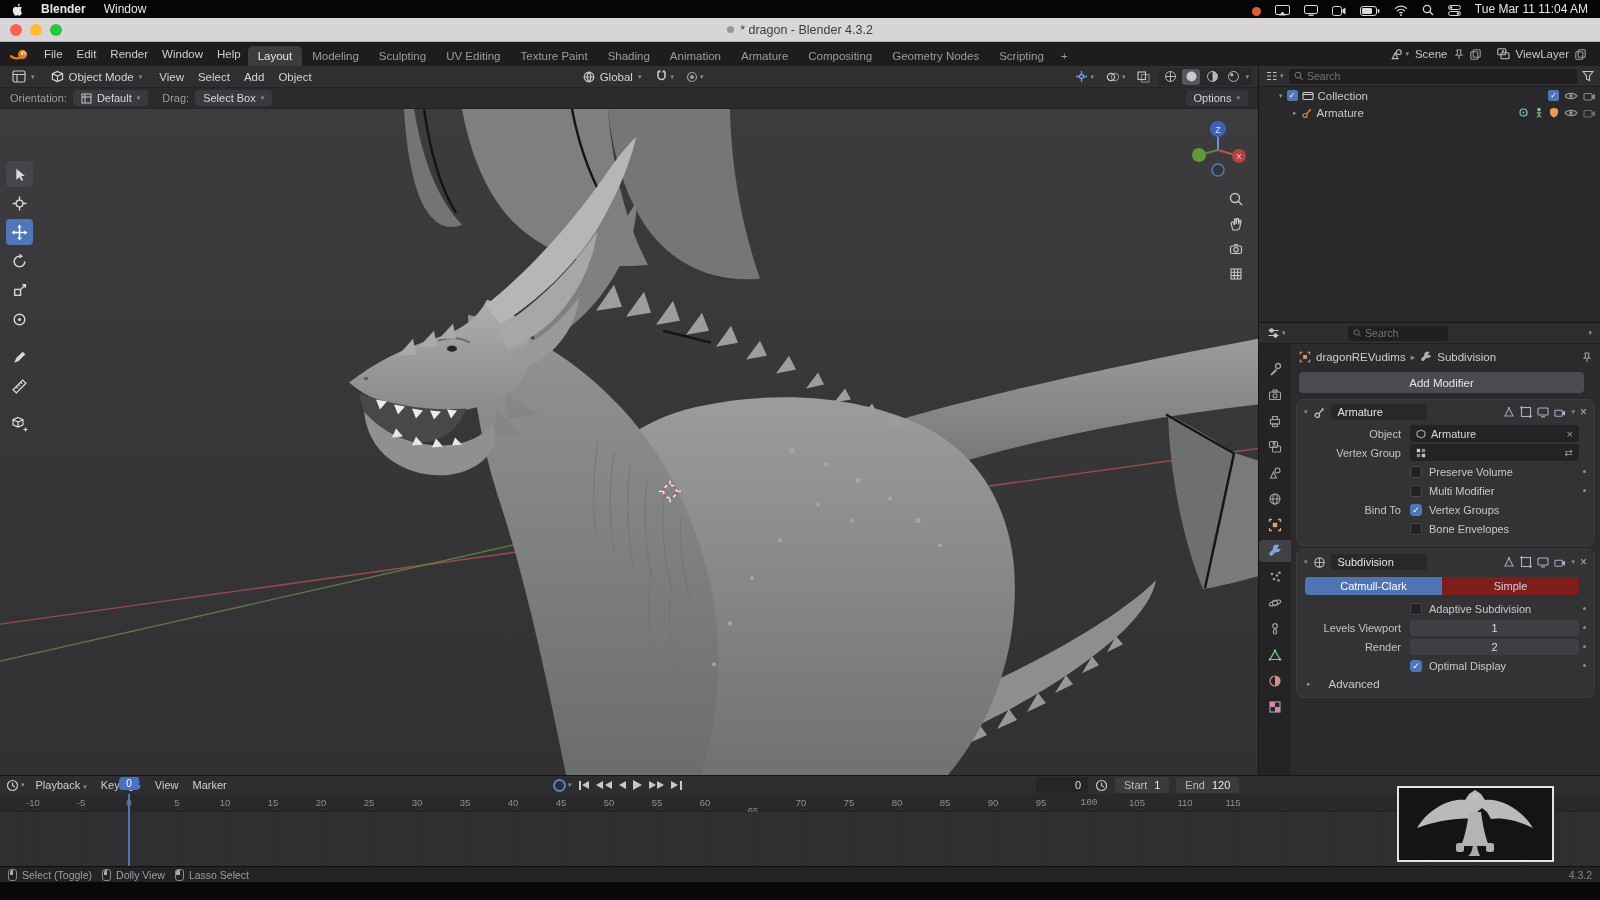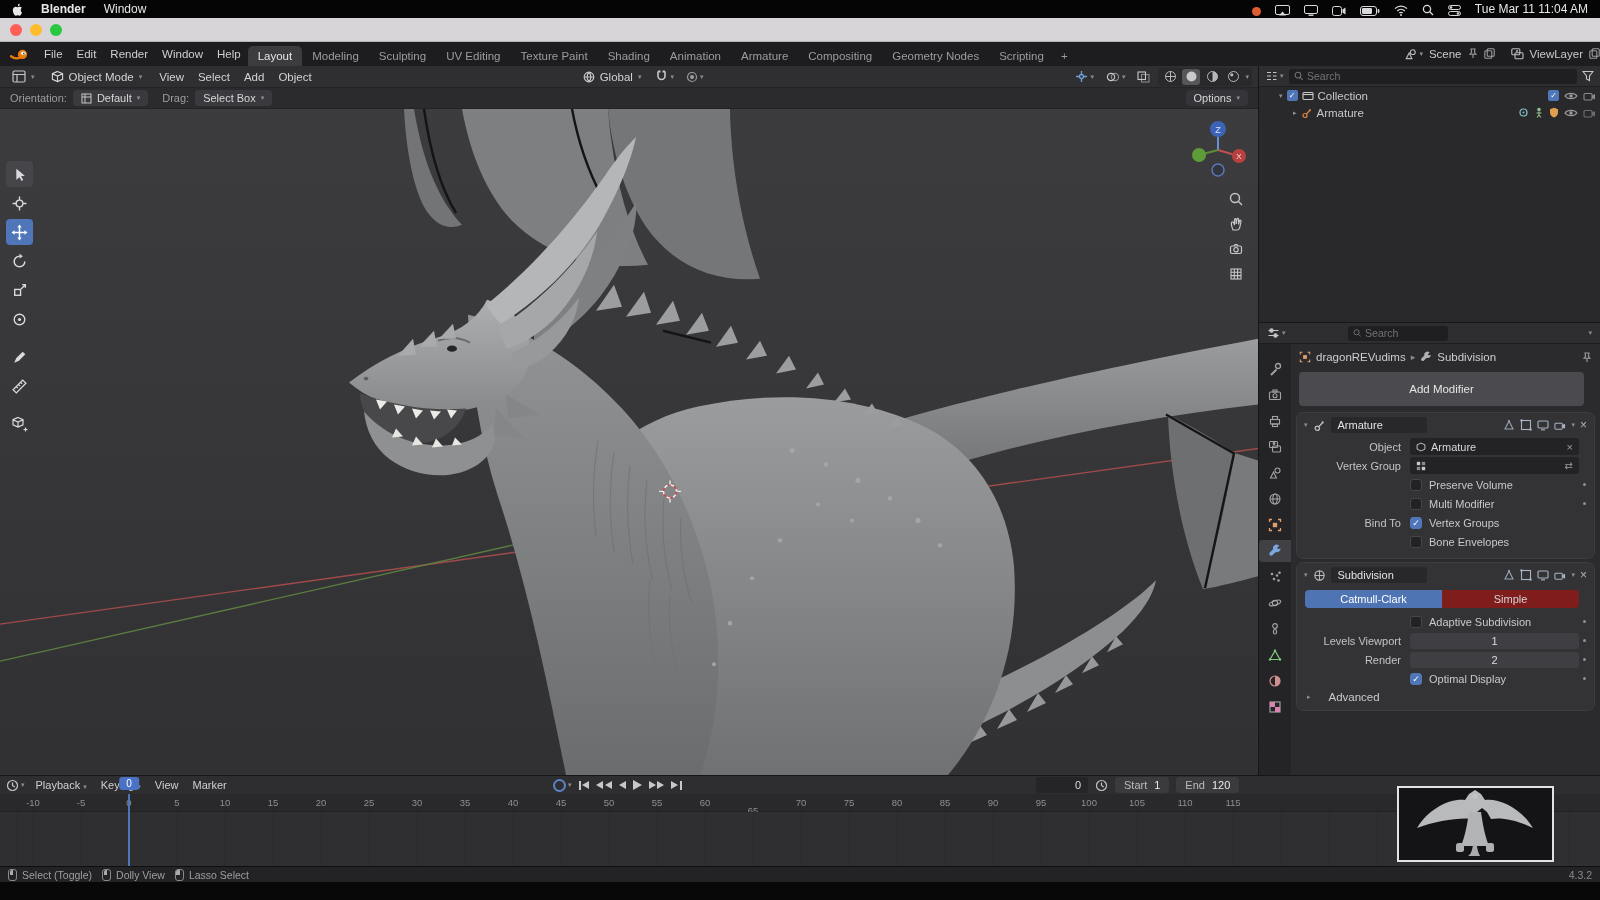--- a/index.html
+++ b/index.html
@@ -22,21 +22,21 @@
 .tb-title{position:absolute;left:0;right:0;text-align:center;color:#3c3c3e;font-size:12.5px;display:flex;justify-content:center;align-items:center;gap:6px}
 .doc-dot{width:7px;height:7px;border-radius:50%;background:#97979b;display:inline-block}
 
 .topbar{position:absolute;left:0;top:42px;width:1600px;height:24px;background:#1d1d1f;display:flex;align-items:center;color:#cfcfd1;font-size:11.5px}
 .topbar .logo{margin:0 8px 0 10px}
 .hmenu{padding:0 7px;cursor:default}
 .wtabs{display:flex;align-items:flex-end;height:24px;margin-left:0}
 .wtab{height:20px;display:flex;align-items:center;padding:0 10px;border-radius:5px 5px 0 0;color:#9c9c9e}
 .wtab.active{background:#3c3c3f;color:#e6e6e8}
 .wtab.plus{color:#9c9c9e;padding:0 7px}
-.scene-cluster{margin-left:auto;display:flex;align-items:flex-start;gap:6px;color:#c9c9cb}
+.scene-cluster{margin-left:auto;display:flex;align-items:flex-end;gap:6px;padding-right:14px;color:#c9c9cb}
 .sc-ic{display:flex;align-items:center;gap:2px}
 
 .main{position:absolute;left:0;top:66px;width:1600px;height:709px}
 .viewport{position:absolute;left:0;top:0;width:1258px;height:709px;background:#35353}
 .vp-header{position:absolute;left:0;top:0;right:0;height:22px;background:#2f2f31;border-bottom:1px solid #242427;display:flex;align-items:center;padding:0 6px;gap:4px;color:#d2d2d4;font-size:11.5px;z-index:6}
 .vp-tools{position:absolute;left:0;top:22px;right:0;height:21px;background:#2b2b2d;display:flex;align-items:center;padding:0 10px;gap:6px;color:#9d9d9f;font-size:11px;z-index:6;border-bottom:1px solid #232325}
 .tbtn{display:flex;align-items:center;gap:5px;background:#3a3a3e;border-radius:4px;height:16px;padding:0 8px;color:#d6d6d8}
 .vp-canvas{position:absolute;left:0;top:43px;right:0;bottom:0;background:linear-gradient(#3c3c3e,#313134);overflow:hidden}
 .mselect{display:flex;align-items:center;gap:5px;padding:0 6px}
 .vph-group{display:flex;align-items:center;gap:2px;padding:0 4px}
@@ -64,21 +64,21 @@
 
 .props{position:absolute;left:1258px;top:256px;width:342px;height:453px;background:#2b2b2d;border-left:1px solid #161618;border-top:1px solid #161618;color:#c9c9cb;font-size:11.5px}
 .pr-header{height:21px;display:flex;align-items:center;gap:8px;padding:0 8px;background:#2e2e30;border-bottom:1px solid #1e1e20}
 .pr-header .searchbox{flex:none;width:100px;margin-left:54px}
 .tabstrip{position:absolute;left:0;top:21px;bottom:0;width:32px;background:#242427;display:flex;flex-direction:column;align-items:center;padding-top:14px;gap:4px}
 .ptab{width:32px;height:22px;display:flex;align-items:center;justify-content:center}
 .ptab.active{background:#404045;border-radius:4px 0 0 4px}
 .pr-body{position:absolute;left:32px;top:21px;right:0;bottom:0;overflow:hidden}
 .breadcrumb{height:26px;display:flex;align-items:center;gap:5px;padding:0 8px;color:#cdcdcf}
 .bc-sep{color:#8e8e90;font-size:9px}
-.addmod{margin:2px 16px 6px 8px;height:34px;background:#4b4b4f;border-radius:4px;display:flex;align-items:center;justify-content:center;color:#e4e4e6}
+.addmod{margin:2px 16px 6px 8px;height:21px;background:#4b4b4f;border-radius:4px;display:flex;align-items:center;justify-content:center;color:#e4e4e6}
 .panel{margin:3px 5px;background:#333336;border:1px solid #3d3d41;border-radius:7px;padding-bottom:7px}
 .panel-h{height:24px;display:flex;align-items:center;gap:5px;padding:0 7px}
 .namef{width:96px;background:#28282b;border-radius:3px;height:16px;display:flex;align-items:center;padding:0 7px;color:#e2e2e4;font-size:11px}
 .ph-right{margin-left:auto;display:flex;align-items:center;gap:5px}
 .xclose{color:#b4b4b6;font-size:12px}
 .prow{display:flex;align-items:center;height:19px;padding-right:5px}
 .plabel{width:104px;flex:none;text-align:right;margin-right:9px;color:#c3c3c5;font-size:11px}
 .pfield{flex:1;display:flex;align-items:center}
 .ddf{flex:1;background:#232326;border-radius:3px;height:17px;display:flex;align-items:center;gap:5px;padding:0 6px;color:#d6d6d8;font-size:11px}
 .numf{flex:1;background:#3f3f43;border-radius:3px;height:16px;display:flex;align-items:center;justify-content:center;color:#dcdcde;font-size:11px}
@@ -183,20 +183,24 @@
       <span>Tue Mar 11 11:04 AM</span>
     </div>
   </div>
 
   <div class="titlebar">
     <div class="lights">
       <span class="light l-red"></span>
       <span class="light l-yel"></span>
       <span class="light l-grn"></span>
     </div>
+    <div class="tb-title">
+        <span class="doc-dot"></span>
+        <span>* dragon - Blender 4.3.2</span>
+      </div>
   </div>
 
   <div class="topbar">
     <span class="logo">
         <svg width="19" height="13" viewBox="0 0 19 13">
           <path d="M1,8.2 C4,10.6 7.5,11 10.5,9.2" stroke="#e87d0d" stroke-width="2.4" fill="none" stroke-linecap="round"></path>
           <circle cx="12.5" cy="6.4" r="4.6" fill="#e87d0d"></circle>
           <ellipse cx="13.4" cy="5.3" rx="2.3" ry="1.7" fill="#ffffff"></ellipse>
           <circle cx="13.8" cy="5.5" r="0.9" fill="#30507c"></circle>
         </svg>
@@ -1020,21 +1024,21 @@
         <span class="tick" style="left: 609px;">50</span>
         <span class="tick" style="left: 657px;">55</span>
         <span class="tick" style="left: 705px;">60</span>
         <span class="tick" style="left: 753px; margin-top: 8px;">65</span>
         <span class="tick" style="left: 801px;">70</span>
         <span class="tick" style="left: 849px;">75</span>
         <span class="tick" style="left: 897px;">80</span>
         <span class="tick" style="left: 945px;">85</span>
         <span class="tick" style="left: 993px;">90</span>
         <span class="tick" style="left: 1041px;">95</span>
-        <span class="tick" style="left: 1089px;">100</span>
+        <span class="tick" style="left: 1089px; font-family: Liberation Mono, monospace;">100</span>
         <span class="tick" style="left: 1137px;">105</span>
         <span class="tick" style="left: 1185px;">110</span>
         <span class="tick" style="left: 1233px;">115</span>
       </div>
     <div class="tl-dope"></div>
     <div class="playhead-line" style="left: 128px;"></div>
     <div class="playhead-badge" style="left: 129px;">0</div>
   </div>
 
   <div class="statusbar">

